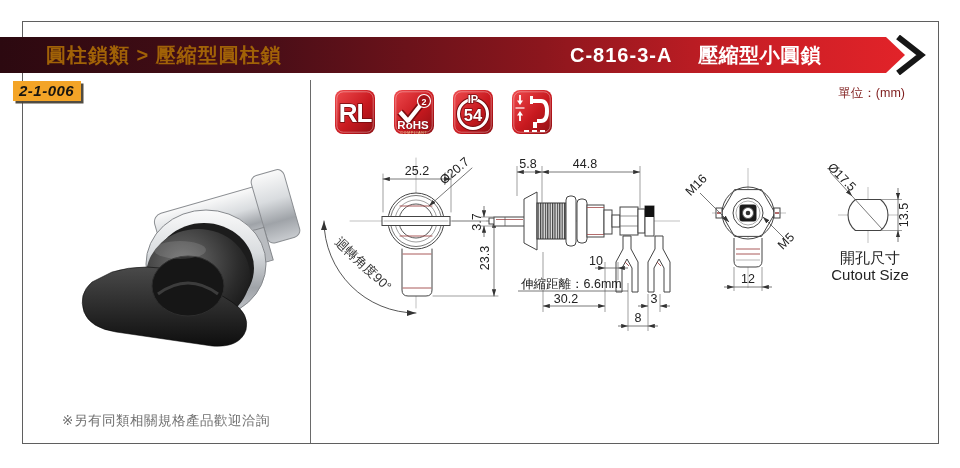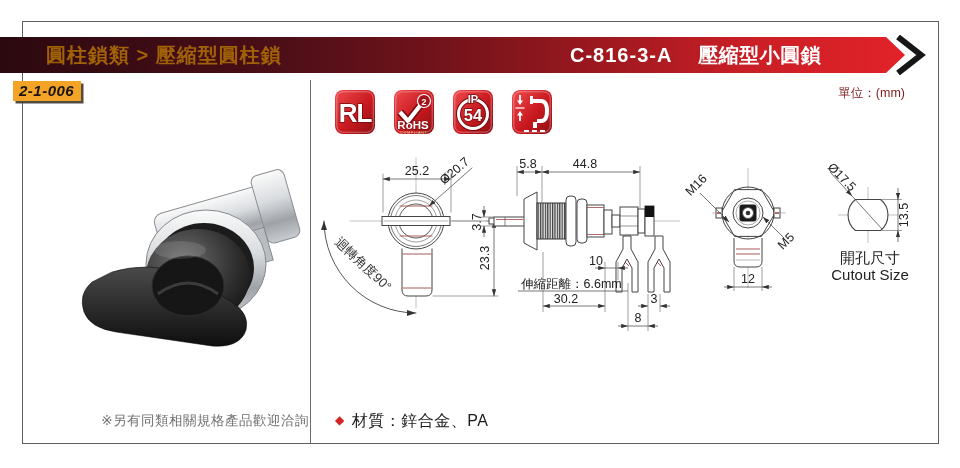--- a/index.html
+++ b/index.html
@@ -12,21 +12,21 @@
   .hdr-left{position:absolute;left:46px;top:38px;height:38px;line-height:34px;
             color:#a16207;font-size:20px;font-weight:bold;letter-spacing:1px;}
   .hdr-right{position:absolute;left:570px;top:38px;height:18px;line-height:34px;
              color:#fff;font-size:20px;font-weight:bold;letter-spacing:.5px;}
   .hdr-right .model{margin-right:26px;letter-spacing:1px;}
   .badge{position:absolute;left:13px;top:81px;background:#f3a427;color:#181510;
          font-size:15px;font-weight:900;font-style:italic;padding:1px 7px 2px 6px;
          box-shadow:2.5px 2.5px 0 rgba(72,66,55,.95);letter-spacing:.5px;}
   .unit{position:absolute;right:55px;top:85px;font-size:12.5px;color:#7f1d1d;}
   .icons{position:absolute;left:334px;top:89px;display:flex;gap:17px;}
-  .note{position:absolute;left:23px;top:412px;width:286px;text-align:right;
+  .note{position:absolute;left:23px;top:412px;width:286px;text-align:center;
         font-size:13.5px;color:#707070;letter-spacing:.5px;}
   .spec{position:absolute;top:411px;font-size:16px;color:#1c1c1c;letter-spacing:.5px;}
   .spec1{left:335px;} .spec2{left:542px;}
   .spec .dia{color:#d42428;font-size:12px;margin-right:7px;vertical-align:2px;}
   .photo-svg{position:absolute;left:64px;top:144px;width:238px;height:215px;}
   .draw-svg{position:absolute;left:311px;top:150px;width:627px;height:200px;}
   .dtx{font-size:12.5px;fill:#222;}
   .btx{font-size:15px;fill:#222;}
   .ctx{font-size:13px;fill:#333;}
   text{font-family:"Liberation Sans","DejaVu Sans",sans-serif;}
@@ -290,17 +290,14 @@
       <line x1="898" y1="188" x2="898" y2="199.5" stroke="#555" stroke-width=".8" marker-end="url(#ar)"></line>
       <line x1="898" y1="242" x2="898" y2="230.5" stroke="#555" stroke-width=".8" marker-end="url(#ar)"></line>
       <line x1="898" y1="199.5" x2="898" y2="230.5" stroke="#555" stroke-width=".8"></line>
       <text class="dtx" x="908" y="215" text-anchor="middle" transform="rotate(-90 908 215)">13.5</text>
       <text class="btx" x="870" y="263" text-anchor="middle">開孔尺寸</text>
       <text class="btx" x="870" y="280" text-anchor="middle">Cutout Size</text>
     </g>
   </svg>
 
   <div class="note">※另有同類相關規格產品歡迎洽詢</div>
-  <div class="spec spec1">
-    <span class="dia">◆</span><span>材質：鋅合金、PA</span>
-  </div>
 
 </div>
 
 </body></html>

